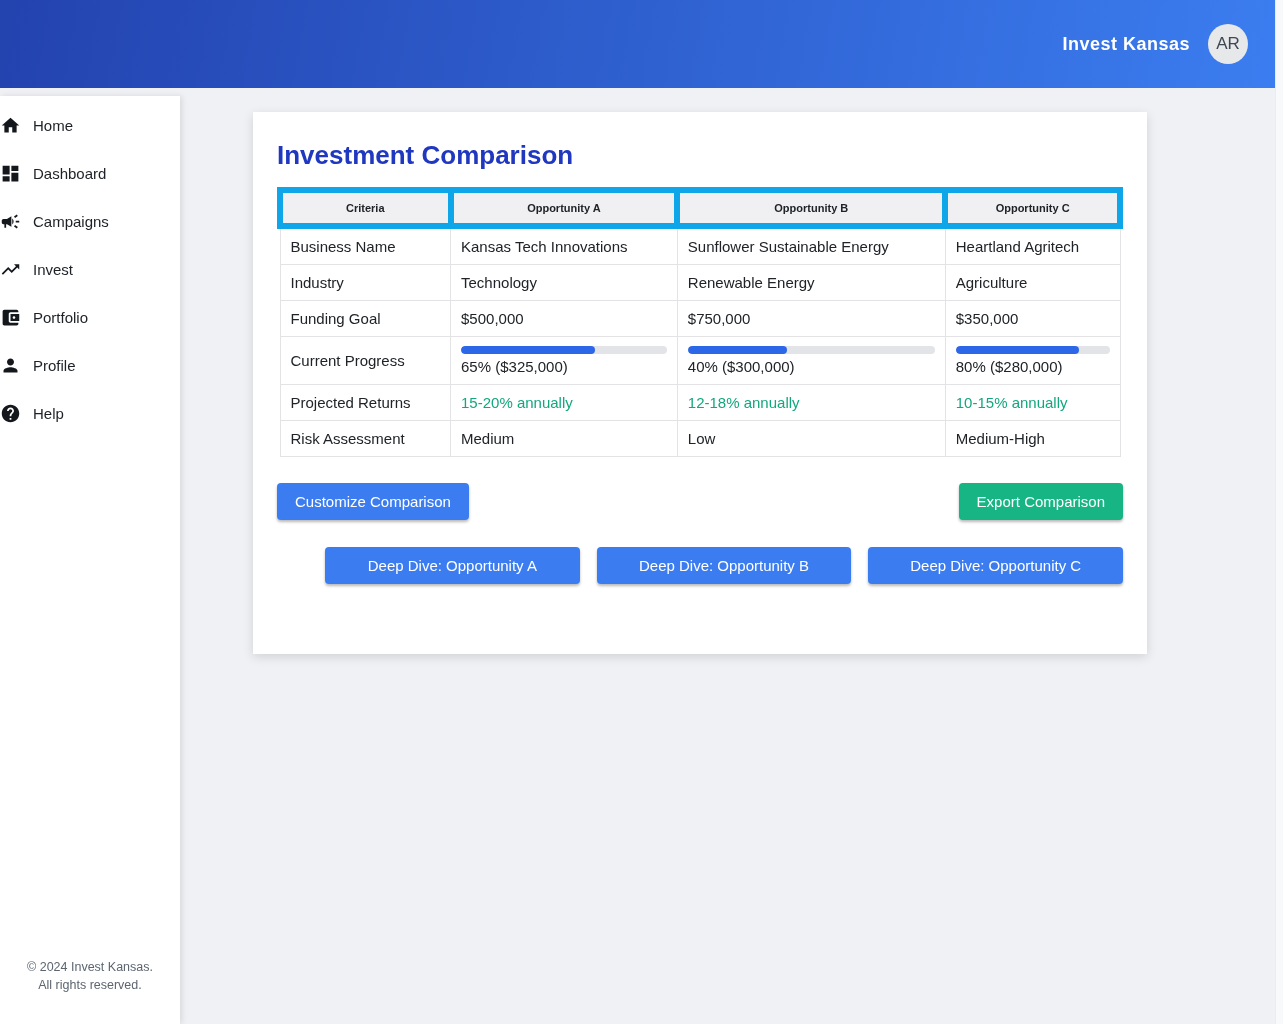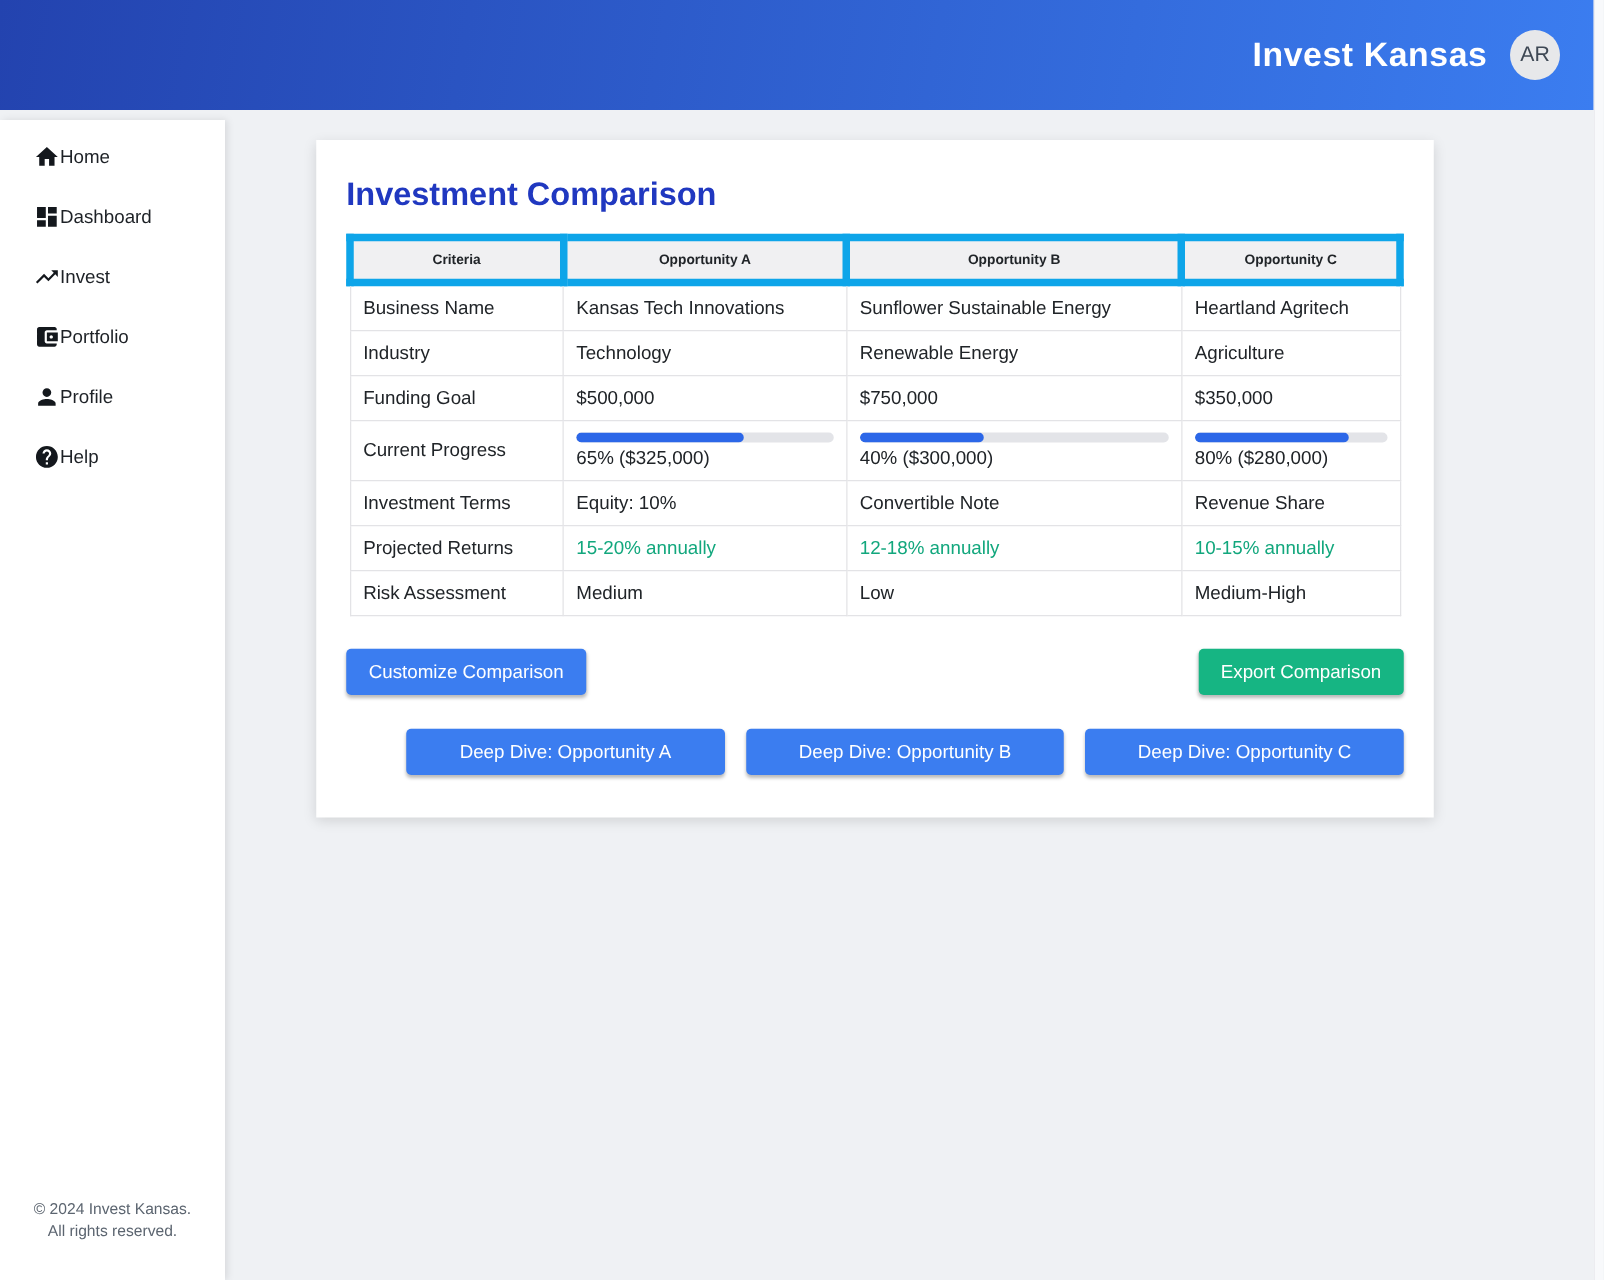--- a/index.html
+++ b/index.html
@@ -12,21 +12,21 @@
     color:#202428;
   }
 
   
   .topbar {
     position:absolute; top:0; left:0; width:1275px; height:88px;
     background:linear-gradient(100deg,#2343af 0%,#3b7df0 100%);
     display:flex; align-items:center; justify-content:flex-end;
     gap:18px; padding-right:27px;
   }
-  .app-title { color:#ffffff; font-size:27px; font-weight:bold; letter-spacing:.5px; }
+  .app-title { color:#ffffff; font-size:18px; font-weight:bold; letter-spacing:.5px; }
   .avatar {
     width:40px; height:40px; border-radius:50%;
     background:#e7e8ea; color:#3e4854;
     display:flex; align-items:center; justify-content:center;
     font-size:17px; font-weight:normal; cursor:pointer;
   }
 
   
   .scrollbar-track {
     position:absolute; top:0; right:0; width:8px; height:1024px;
@@ -36,21 +36,21 @@
   
   .sidebar {
     position:absolute; left:0; top:96px; width:180px; height:928px;
     background:#ffffff;
     box-shadow:2px 0 6px rgba(0,0,0,.10);
     display:flex; flex-direction:column;
   }
   .nav { padding-top:5px; }
   .nav-item {
     height:48px; display:flex; align-items:center;
-    padding-left:27px; cursor:pointer;
+    gap:12px; cursor:pointer;
   }
   .nav-item svg { width:21px; height:21px; fill:#14181d; flex:0 0 auto; }
   .nav-label { font-size:15px; color:#1d2126; }
   .sidebar-footer {
     margin-top:auto; padding:0 26px 30px;
     text-align:center; font-size:12.5px; line-height:1.45; color:#5c6570;
   }
 
   
   .card {
@@ -106,20 +106,26 @@
       <svg viewBox="0 0 24 24">
           <path d="M10 20v-6h4v6h5v-8h3L12 3 2 12h3v8z"></path>
         </svg>
       <span class="nav-label">Home</span>
     </div>
     <div class="nav-item">
       <svg viewBox="0 0 24 24">
           <path d="M3 13h8V3H3v10zm0 8h8v-6H3v6zm10 0h8V11h-8v10zm0-18v6h8V3h-8z"></path>
         </svg>
       <span class="nav-label">Dashboard</span>
+    </div>
+    <div class="nav-item">
+      <svg viewBox="0 0 24 24">
+          <path d="M18 11v2h4v-2h-4zm-2 6.61c.96.71 2.21 1.65 3.2 2.39.4-.53.8-1.07 1.2-1.6-.99-.74-2.24-1.68-3.2-2.4-.4.54-.8 1.08-1.2 1.61zM20.4 5.6c-.4-.53-.8-1.07-1.2-1.6-.99.74-2.24 1.68-3.2 2.4.4.53.8 1.07 1.2 1.6.96-.72 2.21-1.65 3.2-2.4zM4 9c-1.1 0-2 .9-2 2v2c0 1.1.9 2 2 2h1v4h2v-4h1l5 3V6L8 9H4zm11.5 3c0-1.33-.58-2.53-1.5-3.35v6.69c.92-.81 1.5-2.01 1.5-3.34z"></path>
+        </svg>
+      <span class="nav-label">Campaigns</span>
     </div>
     <div class="nav-item">
       <svg viewBox="0 0 24 24">
           <path d="M16 6l2.29 2.29-4.88 4.88-4-4L2 16.59 3.41 18l6-6 4 4 6.3-6.29L22 12V6z"></path>
         </svg>
       <span class="nav-label">Invest</span>
     </div>
     <div class="nav-item">
       <svg viewBox="0 0 24 24">
           <path d="M21 18v1c0 1.1-.9 2-2 2H5c-1.11 0-2-.9-2-2V5c0-1.1.89-2 2-2h14c1.1 0 2 .9 2 2v1h-9c-1.11 0-2 .9-2 2v8c0 1.1.89 2 2 2h9zm-9-2h10V8H12v8zm4-2.5c-.83 0-1.5-.67-1.5-1.5s.67-1.5 1.5-1.5 1.5.67 1.5 1.5-.67 1.5-1.5 1.5z"></path>
@@ -194,26 +200,20 @@
           <div class="progress-text">40% ($300,000)</div>
         </td>
         <td class="progress-cell">
           <div class="progress-track">
             <div class="progress-fill" style="width: 80%;"></div>
           </div>
           <div class="progress-text">80% ($280,000)</div>
         </td>
       </tr>
       <tr>
-        <td class="criteria">Investment Terms</td>
-        <td>Equity: 10%</td>
-        <td>Convertible Note</td>
-        <td>Revenue Share</td>
-      </tr>
-      <tr>
         <td class="criteria">Projected Returns</td>
         <td class="returns">15-20% annually</td>
         <td class="returns">12-18% annually</td>
         <td class="returns">10-15% annually</td>
       </tr>
       <tr>
         <td class="criteria">Risk Assessment</td>
         <td>Medium</td>
         <td>Low</td>
         <td>Medium-High</td>

